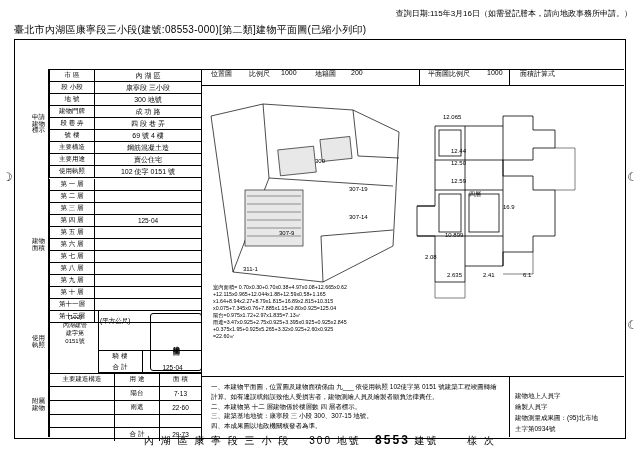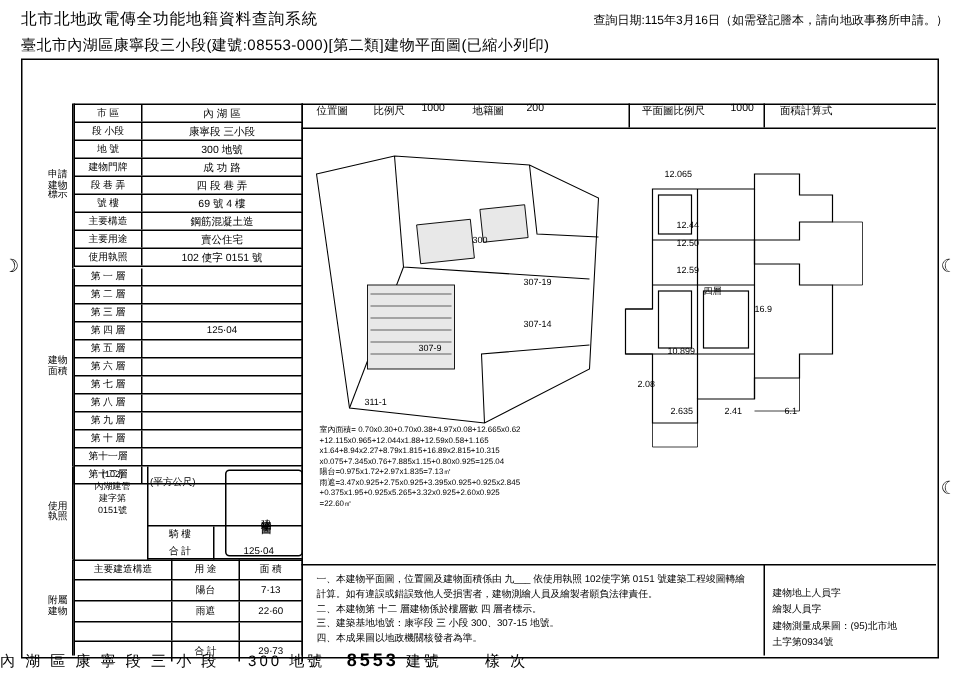--- a/index.html
+++ b/index.html
@@ -43,30 +43,29 @@
 
   
   svg{display:block;}
   .dlabel{position:absolute;font-size:6px;}
 
   
   .notes{position:absolute;font-size:6.5px;line-height:1.5;}
   .coord{position:absolute;font-size:5.3px;line-height:1.32;font-family:"Liberation Sans",sans-serif;}
 
   
-  .footer{position:absolute;left:0;right:0;bottom:4px;text-align:left;font-size:10px;letter-spacing:2px;}
+  .footer{position:absolute;left:0;right:0;bottom:4px;text-align:center;font-size:10px;letter-spacing:2px;}
   .footer .big{font-size:12px;font-weight:bold;}
   .moon{position:absolute;font-size:12px;color:#111;}
 </style>
 </head>
 <body>
 
 <div class="page">
 
-  <div class="hdr-title">北市北地政電傳全功能地籍資料查詢系統</div>
   <div class="hdr-sub">臺北市內湖區康寧段三小段(建號:08553-000)[第二類]建物平面圖(已縮小列印)</div>
   <div class="hdr-right">查詢日期:115年3月16日（如需登記謄本，請向地政事務所申請。）</div>
 
   <div class="frame">
 
 
     <div class="sep-h" style="left:186px;top:29px;width:423px;"></div>
     <div class="sep-v" style="left:186px;top:29px;height:368px;"></div>
 
     <div class="tstrip" style="left:196px;">位置圖</div>

